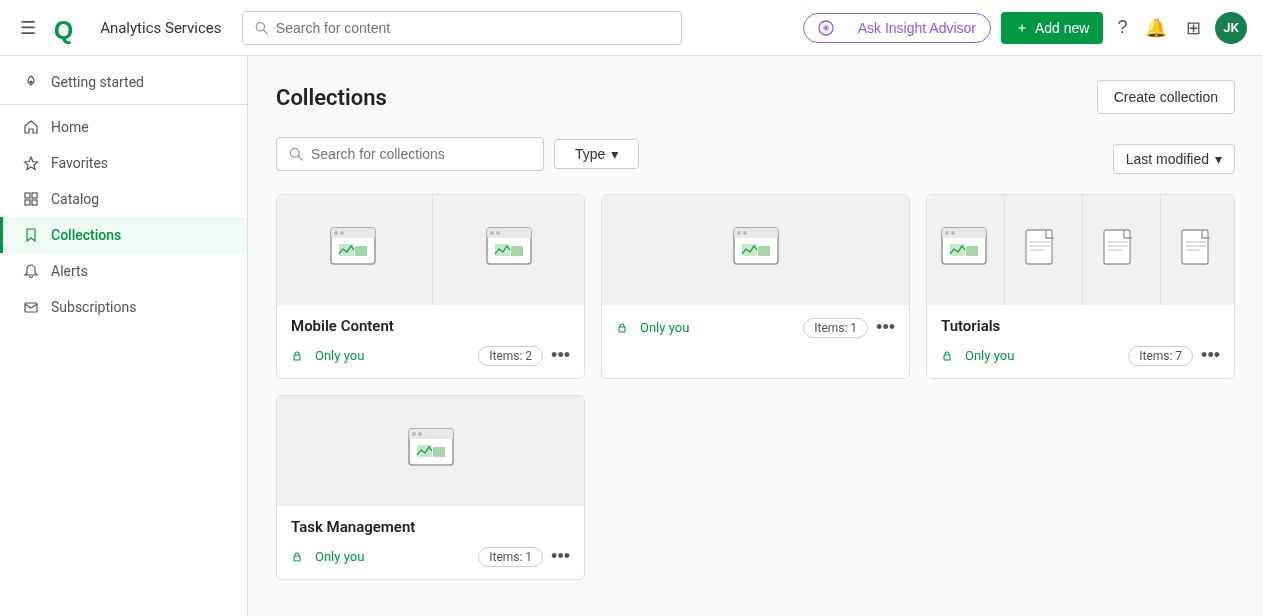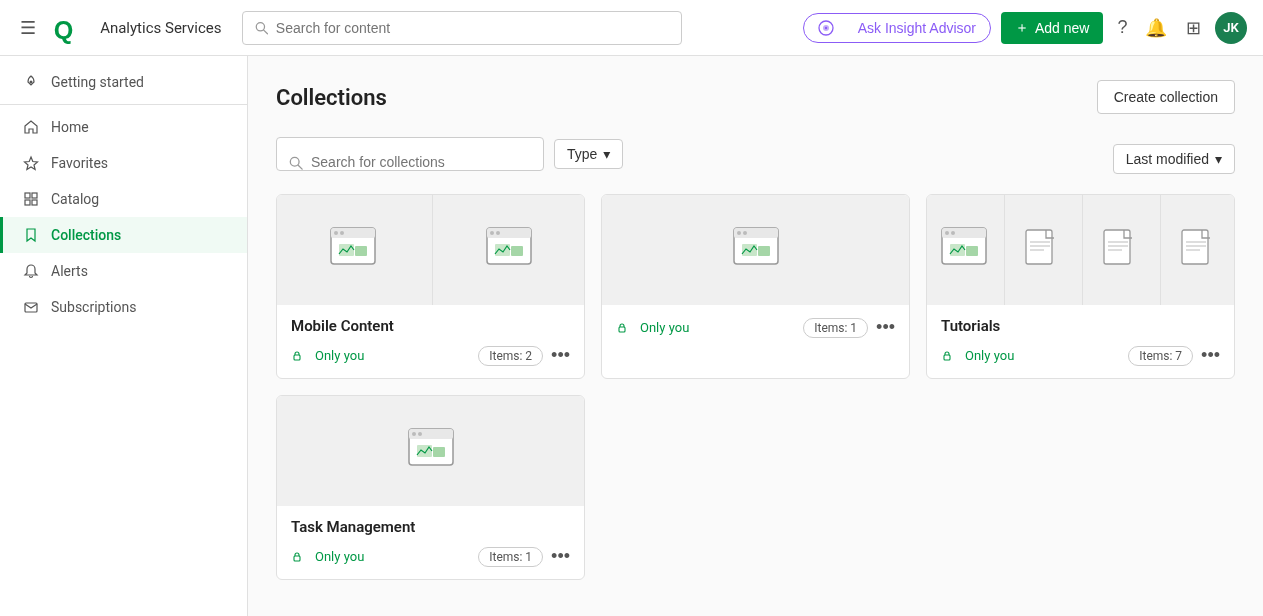--- a/index.html
+++ b/index.html
@@ -51,27 +51,27 @@
 
     .page-header { display: flex; align-items: center; justify-content: space-between; margin-bottom: 20px; }
     .page-title { font-size: 22px; font-weight: 600; color: #222; }
     .create-collection-btn {
       border: 1px solid #ccc; background: #fff; border-radius: 4px;
       padding: 8px 16px; font-size: 14px; cursor: pointer; color: #333;
     }
 
     .filters { display: flex; align-items: center; gap: 10px; margin-bottom: 20px; }
     .search-collections {
-      display: flex; align-items: flex-end; gap: 8px;
+      display: flex; align-items: center; gap: 8px;
       border: 1px solid #ccc; border-radius: 4px; padding: 0 12px; height: 34px; background: #fff;
     }
     .search-collections input { border: none; outline: none; font-size: 14px; color: #666; width: 220px; background: transparent; }
     .type-btn {
       display: flex; align-items: flex-start; gap: 6px;
-      border: 1px solid #ccc; border-radius: 4px; padding: 6px 12px;
+      border: 1px solid #ccc; border-radius: 4px; padding: 6px 20px;
       background: #fff; font-size: 14px; cursor: pointer; color: #333;
     }
     .sort-btn {
       display: flex; align-items: center; gap: 6px;
       border: 1px solid #ccc; border-radius: 4px; padding: 6px 12px;
       background: #fff; font-size: 14px; cursor: pointer; color: #333;
       margin-left: auto;
       margin-top: 10px;
     }
 

